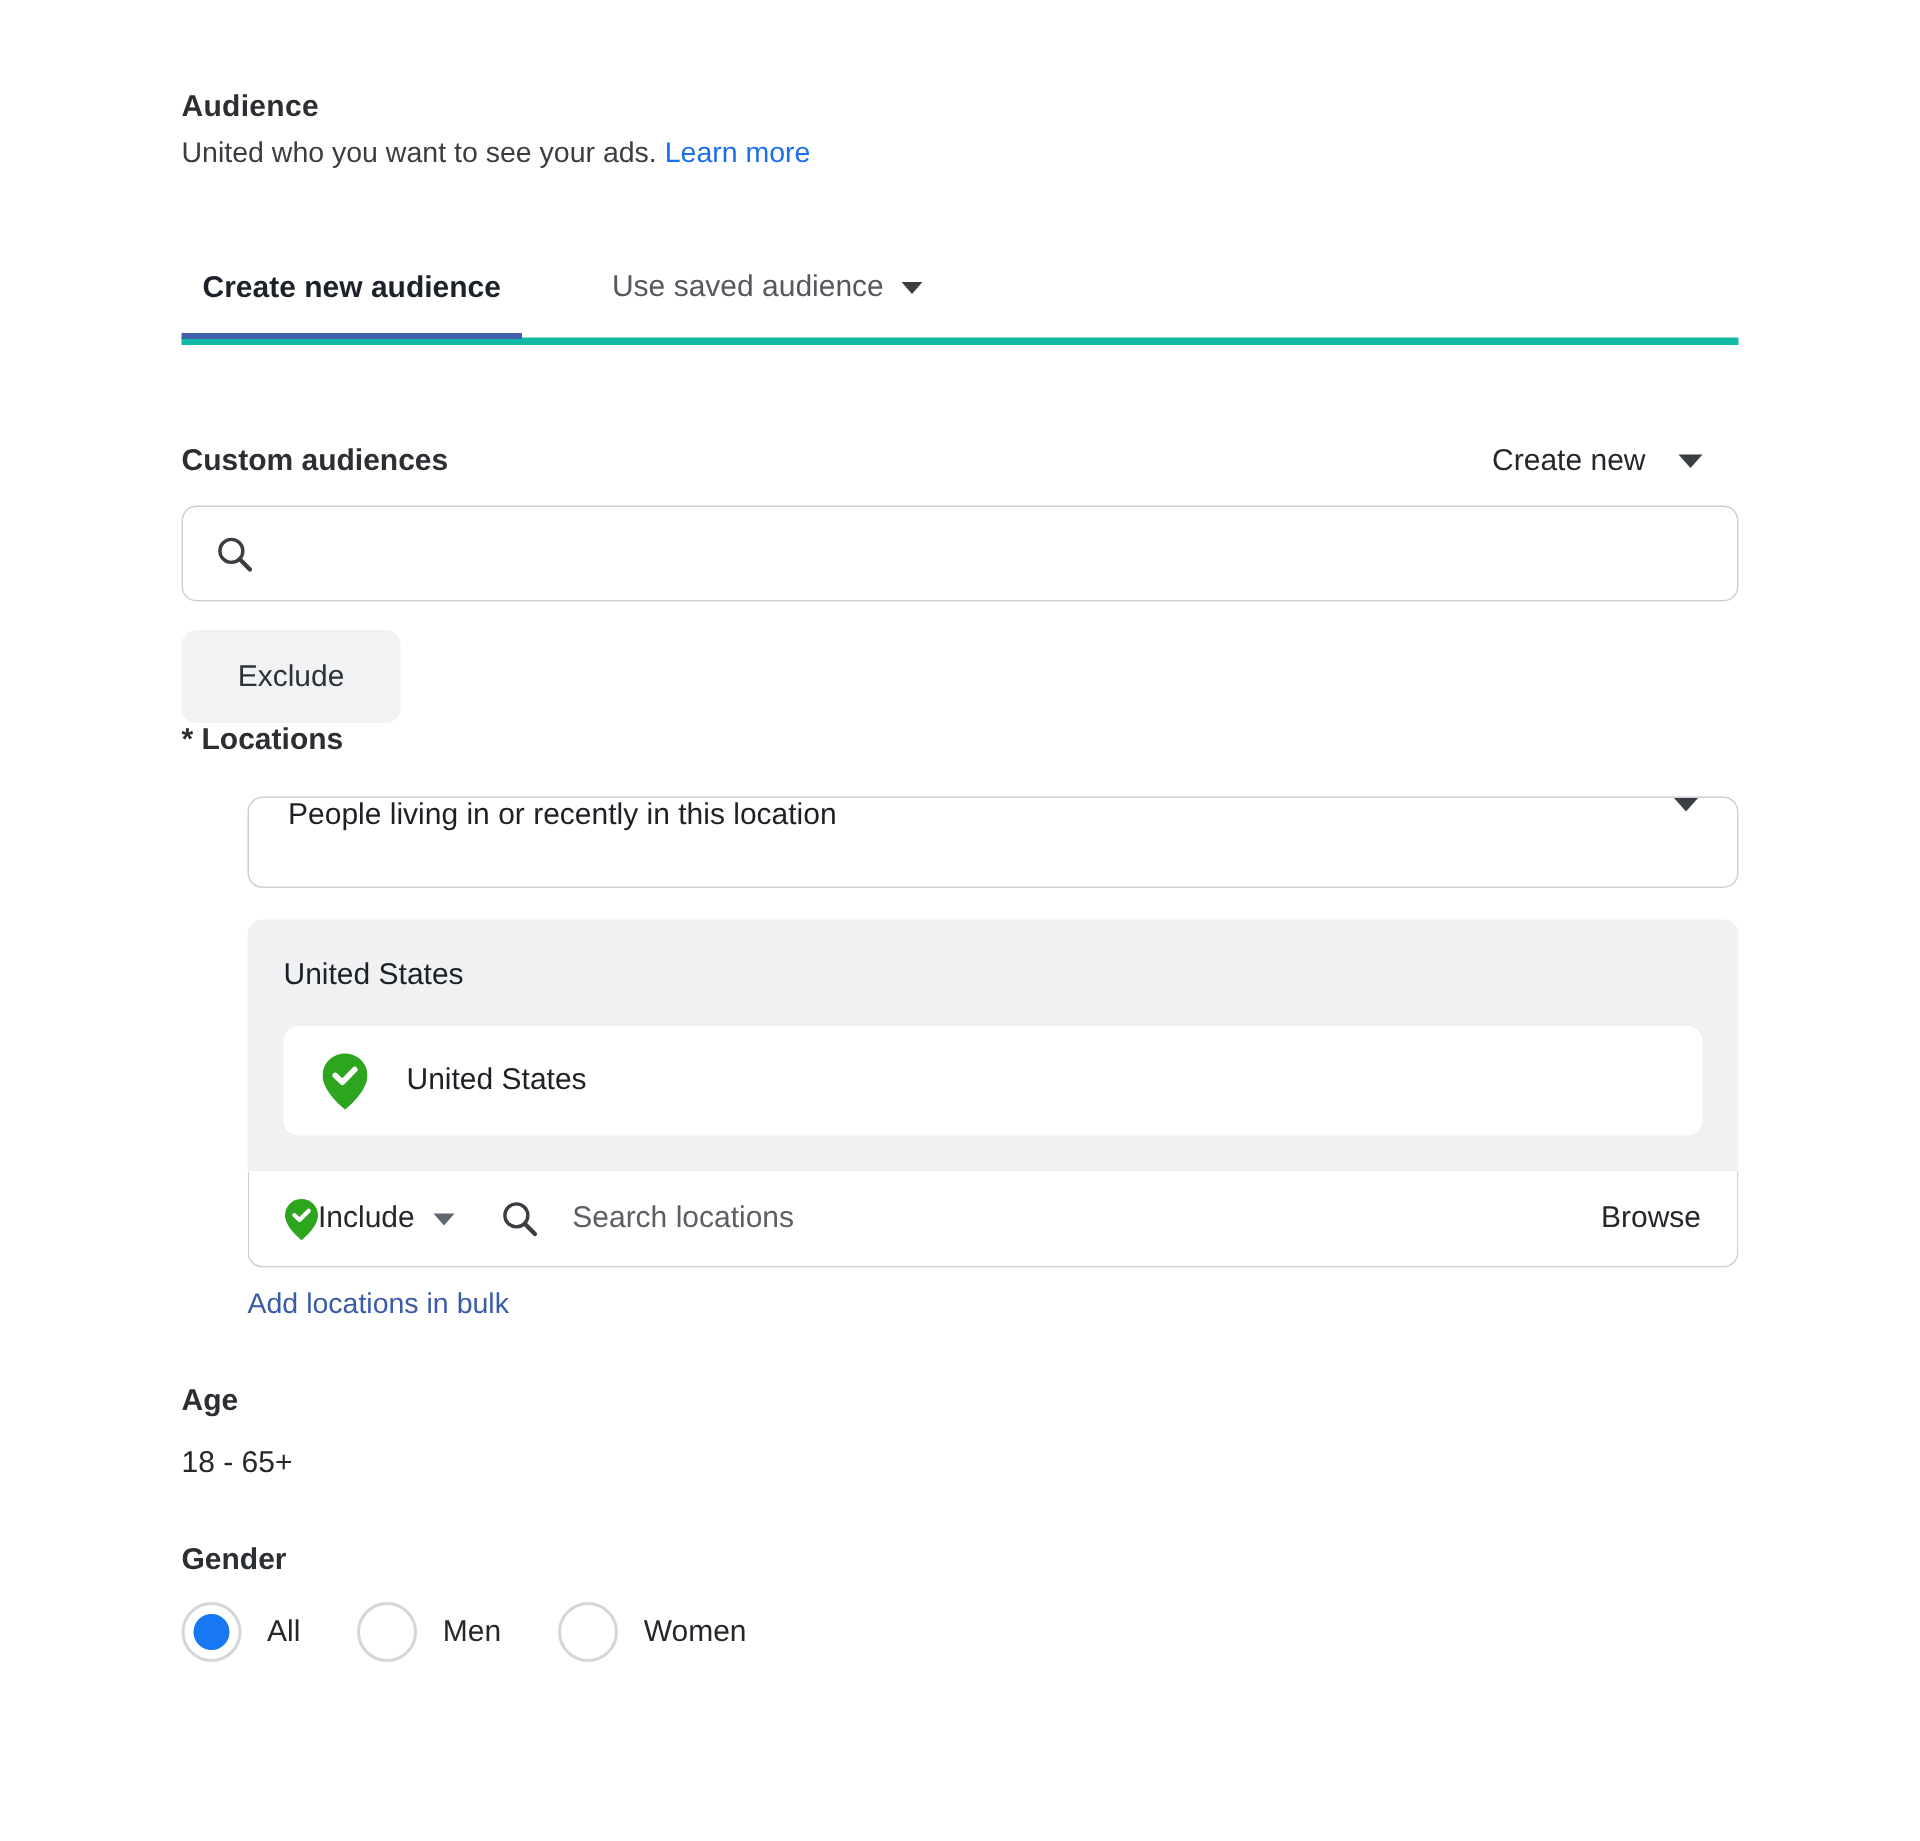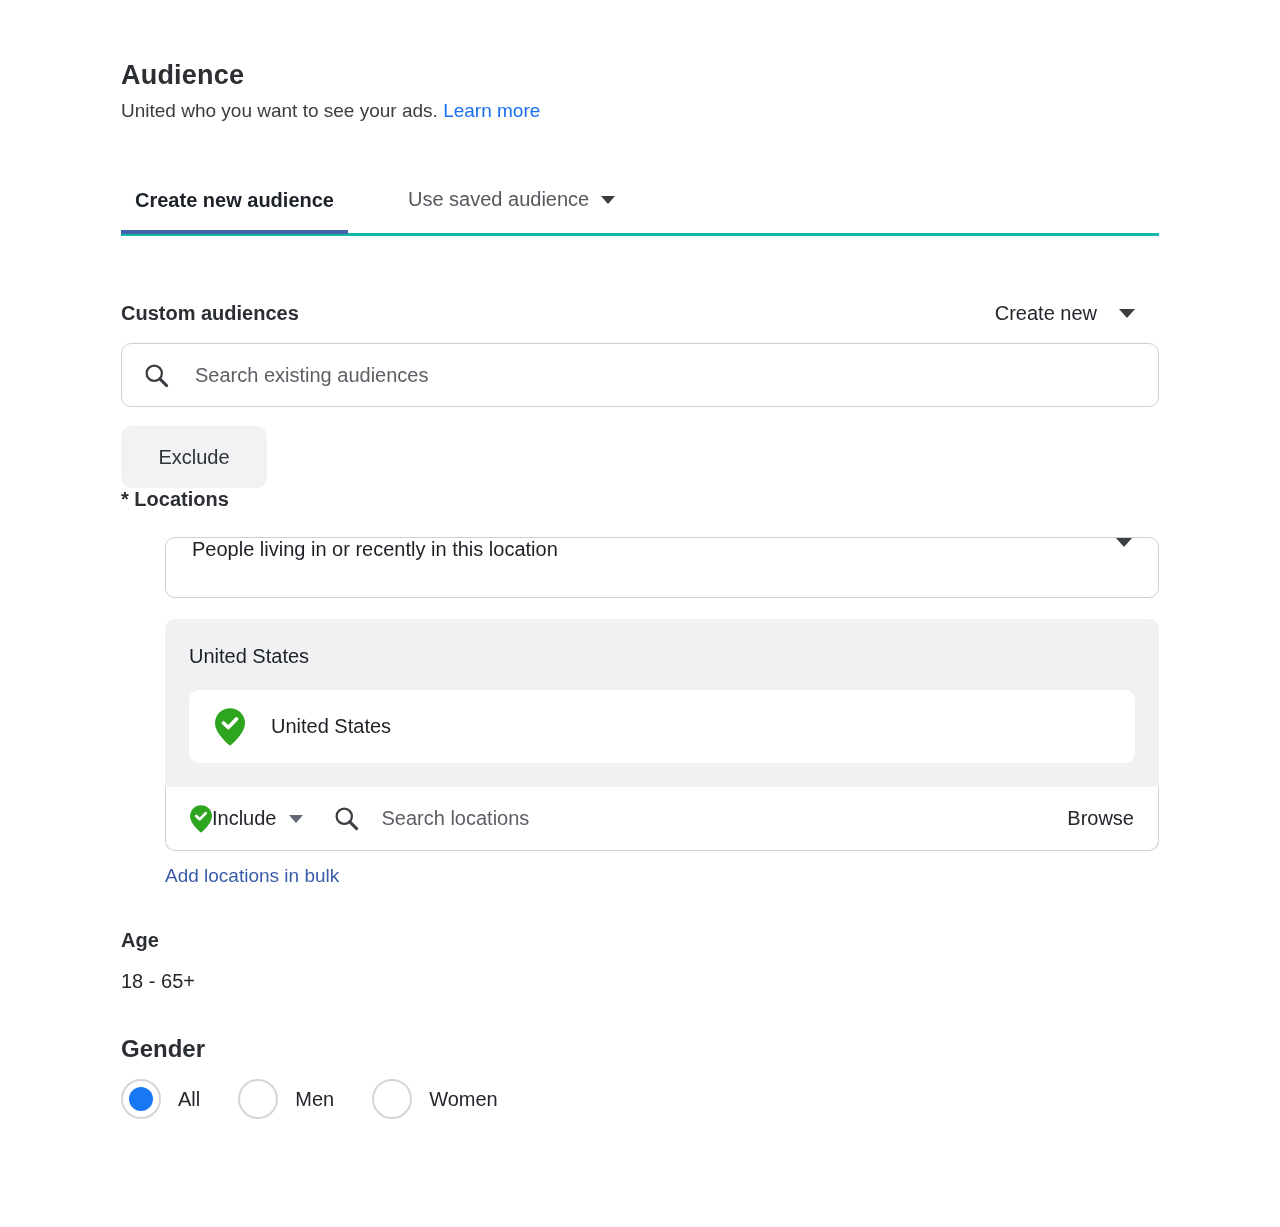--- a/index.html
+++ b/index.html
@@ -6,26 +6,26 @@
   html, body { background: #ffffff; }
   body {
     width: 1280px; height: 1227px;
     font-family: "Liberation Sans", sans-serif;
     color: #1c1e21;
     overflow: hidden;
   }
   .content { margin-left: 121px; width: 1038px; padding-top: 60px; }
 
   
-  .page-title { font-size: 27px; font-weight: 700; color: #2b2e33; letter-spacing: .2px; }
+  .page-title { font-size: 20px; font-weight: 700; color: #2b2e33; letter-spacing: .2px; }
   .page-subtitle { margin-top: 9px; font-size: 19px; color: #3a3d42; }
   .link-bright { color: #1a6ff0; cursor: pointer; text-decoration: none; }
 
   
-  .tabs { margin-top: 66px; display: flex; align-items: flex-end; border-bottom: 3px solid #14b8a6; padding-left: 0; }
+  .tabs { margin-top: 66px; display: flex; align-items: flex-end; border-bottom: 5px solid #14b8a6; padding-left: 0; }
   .tab { font-size: 20px; padding: 0 14px 18px 14px; cursor: pointer; display: flex; align-items: center; gap: 12px; }
   .tab.active { font-weight: 700; color: #1d2129; border-bottom: 4px solid #4063ac; margin-bottom: -1px; }
   .tab.inactive { color: #55585e; margin-left: 46px; padding-bottom: 22px; }
 
   
   .caret { display: inline-block; width: 0; height: 0; border-left: 8px solid transparent; border-right: 8px solid transparent; border-top: 9px solid #3a3d42; }
   .caret.small { border-left-width: 7px; border-right-width: 7px; border-top-width: 8px; }
   .caret.gray { border-top-color: #606770; }
 
   
@@ -77,21 +77,21 @@
   .include-label { font-size: 20px; color: #24272c; margin-right: 12px; }
   .include-row .sep-gap { width: 30px; }
   .include-row input { border: none; outline: none; font-size: 20px; flex: 1; margin-left: 22px; font-family: "Liberation Sans", sans-serif; background: transparent; color: #1c1e21; }
   .browse-label { font-size: 20px; color: #23262b; cursor: pointer; }
 
   .bulk-link { display: inline-block; margin-left: 44px; margin-top: 14px; font-size: 19px; color: #3a5ca8; cursor: pointer; text-decoration: none; }
 
   
   .age-label { margin-top: 42px; font-size: 20px; font-weight: 700; color: #2b2e33; }
   .age-value { margin-top: 18px; font-size: 20px; color: #24272c; }
-  .gender-label { margin-top: 42px; font-size: 24px; font-weight: 700; color: #2b2e33; }
+  .gender-label { margin-top: 42px; font-size: 20px; font-weight: 700; color: #2b2e33; }
   .gender-row { margin-top: 16px; display: flex; align-items: flex-end; }
   .radio-option { display: flex; align-items: center; cursor: pointer; margin-right: 38px; }
   .radio-circle {
     width: 40px; height: 40px; border-radius: 50%;
     border: 2px solid #d4d6da; background: #fff;
     display: flex; align-items: center; justify-content: center;
   }
   .radio-circle .dot { width: 24px; height: 24px; border-radius: 50%; background: transparent; }
   .radio-option.selected .radio-circle .dot { background: #1877f2; }
   .radio-label { font-size: 20px; color: #24272c; margin-left: 17px; }
@@ -126,21 +126,20 @@
       <span class="create-new-label">Create new</span>
       <span class="caret"></span>
     </div>
   </div>
 
   <div class="search-box">
     <svg class="search-icon" width="27" height="27" viewBox="0 0 24 24">
       <circle cx="10" cy="10" r="6.8" fill="none" stroke="#3a3d42" stroke-width="2"></circle>
       <line x1="15" y1="15" x2="21" y2="21" stroke="#3a3d42" stroke-width="2.6" stroke-linecap="round"></line>
     </svg>
-    <input type="text" placeholder="Search existing audiences" style="">
   </div>
 
   <button class="exclude-btn">Exclude</button>
 
   <div class="locations-label">
     <span>*</span>
     <span>Locations</span>
   </div>
 
   <div class="loc-select indent">

